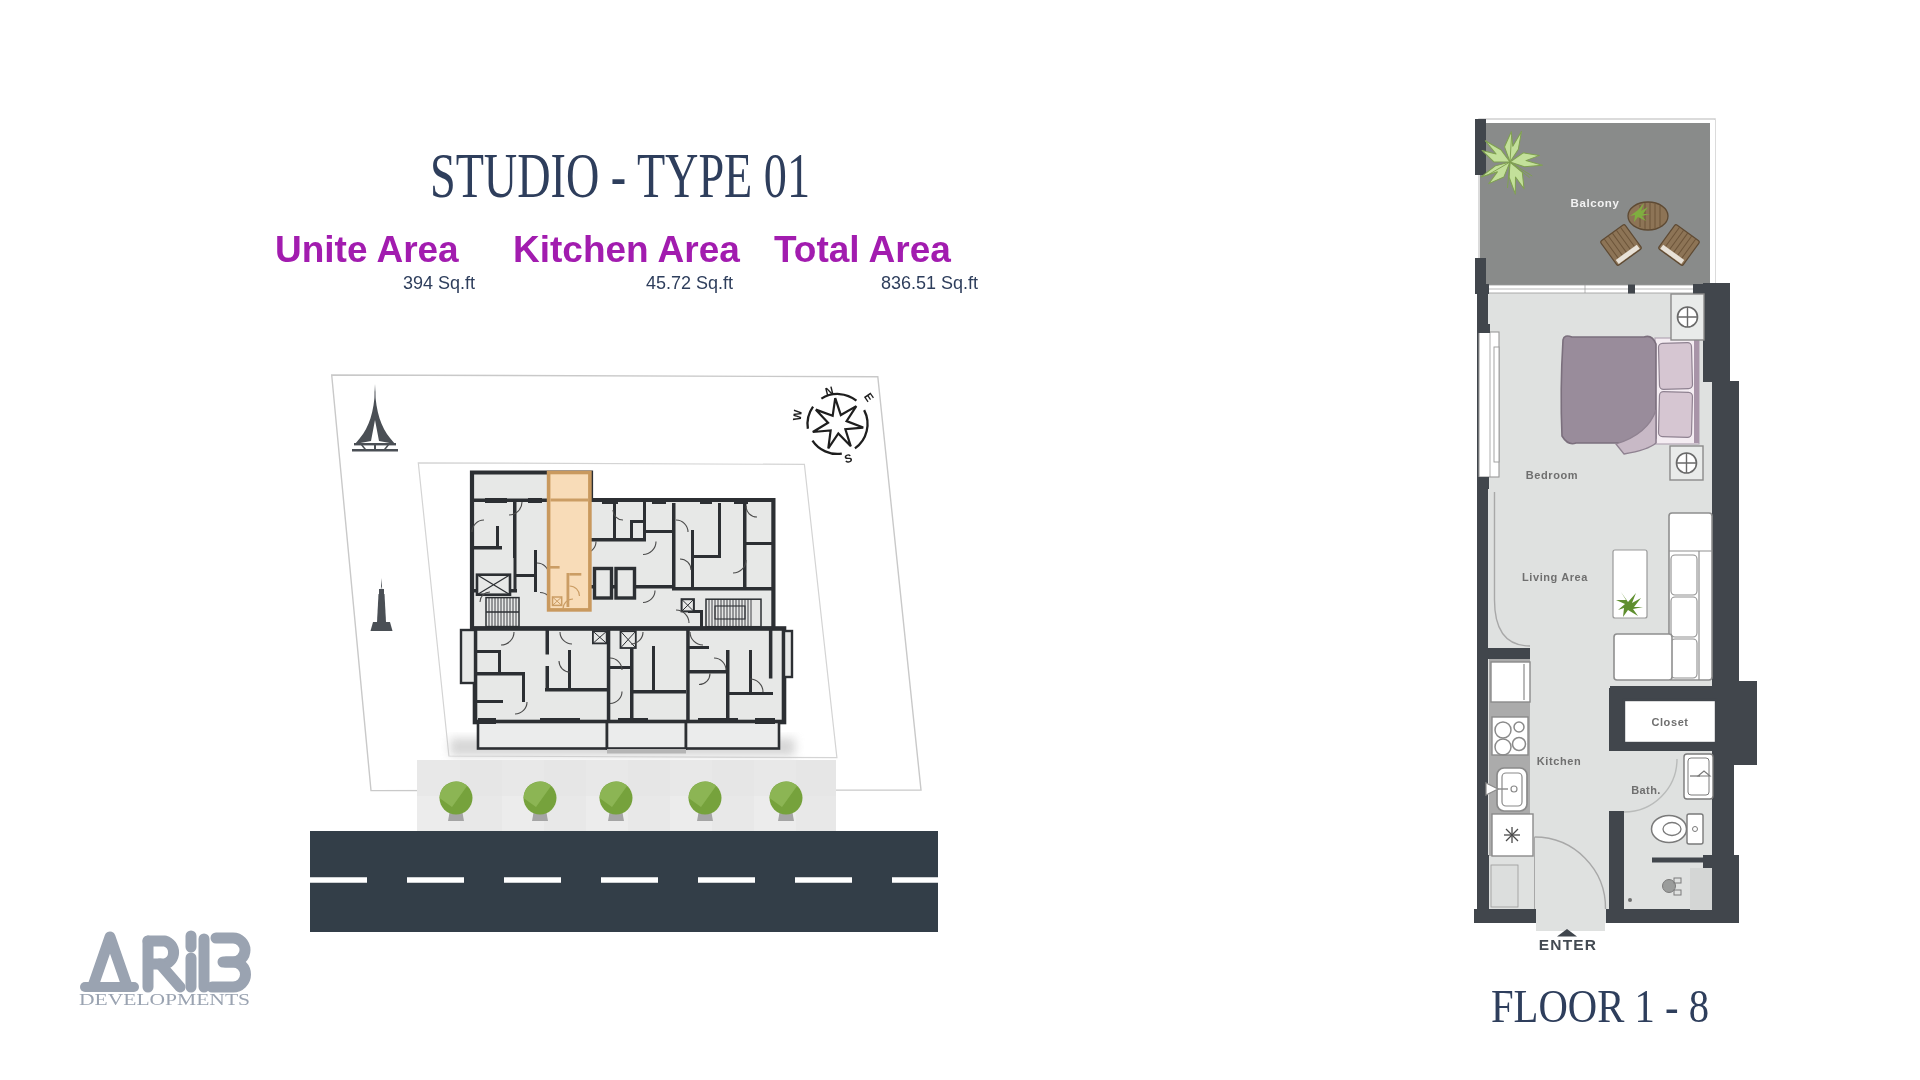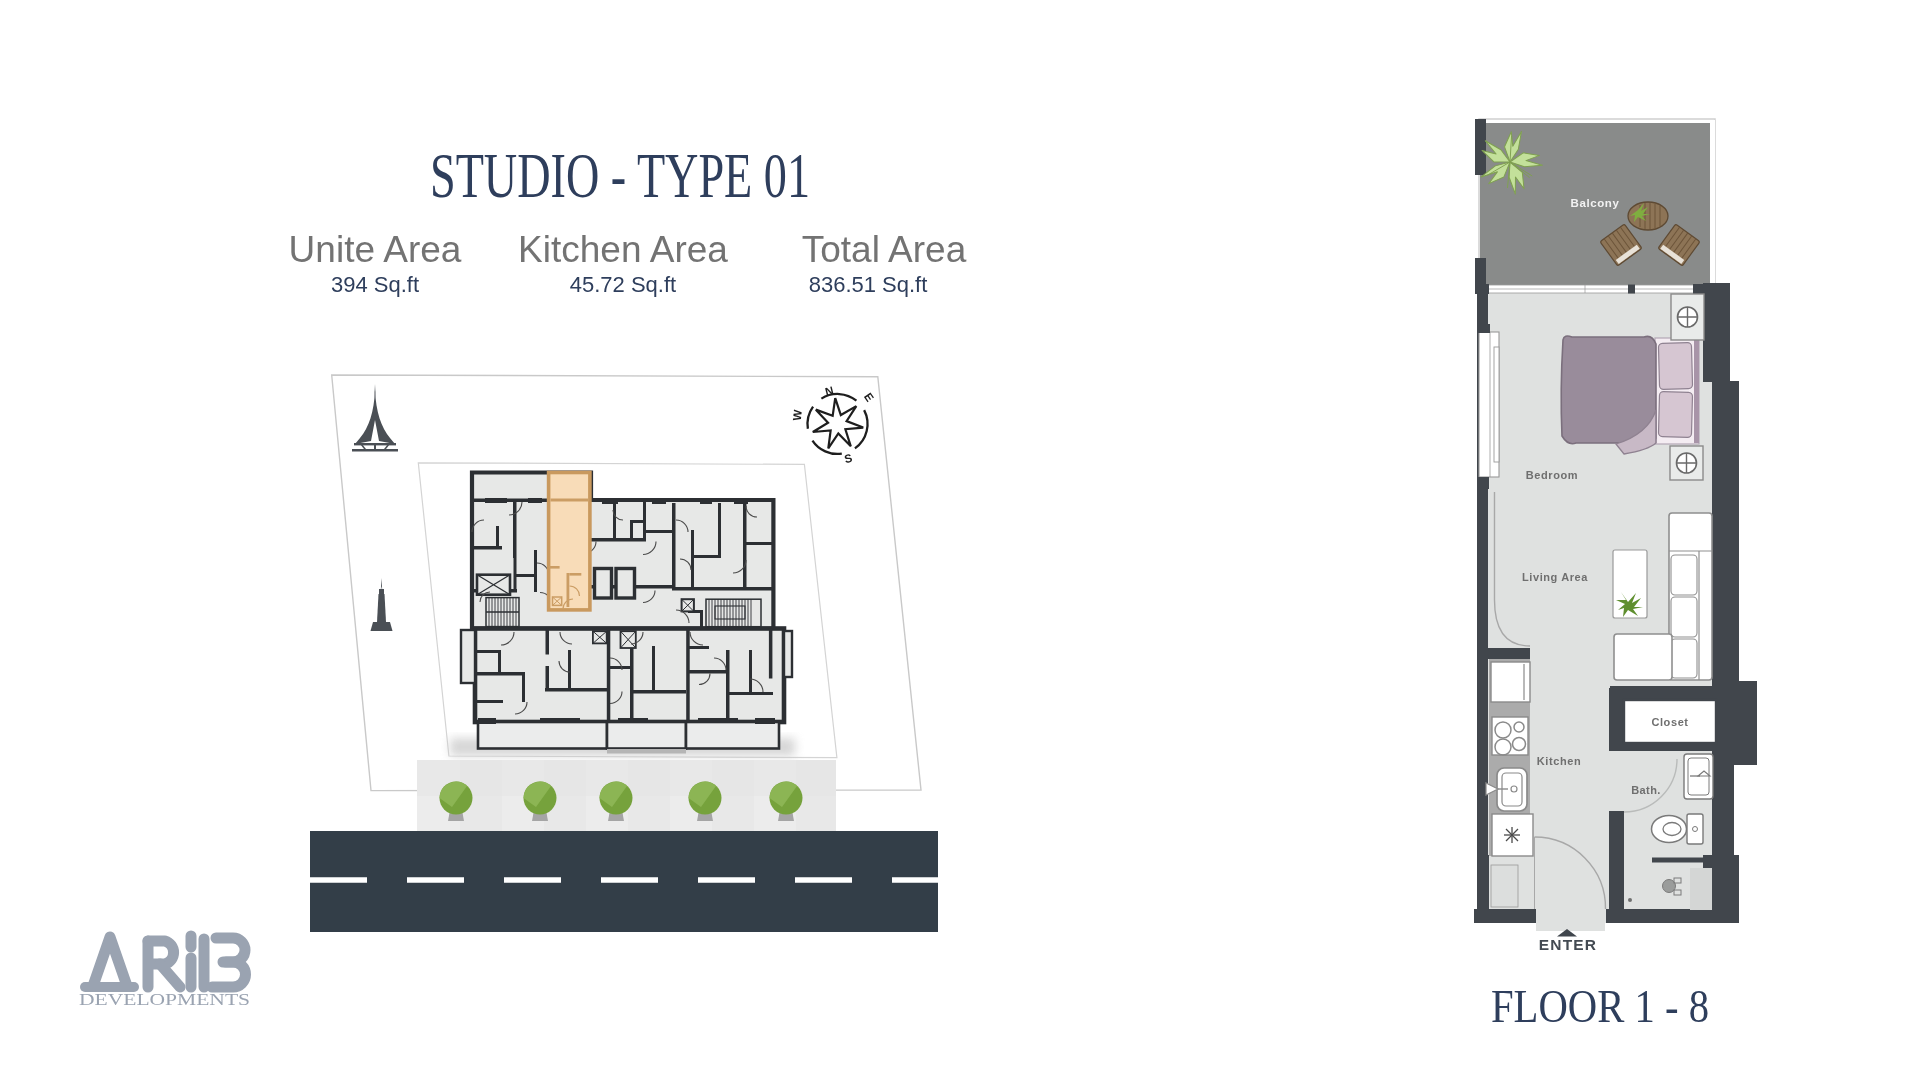--- a/index.html
+++ b/index.html
@@ -1,17 +1,17 @@
 <!DOCTYPE html>
 <html><head><meta charset="utf-8">
 <style>
 html,body{margin:0;padding:0;width:1920px;height:1080px;background:#ffffff;overflow:hidden}
 body{font-family:"Liberation Sans",sans-serif;position:relative}
-.hdr{position:absolute;font-weight:normal;font-size:37px;color:#737373;text-align:center;line-height:1;white-space:nowrap}
-.val{position:absolute;font-size:22px;color:#2e3e5c;text-align:center;line-height:1;white-space:nowrap}
+.hdr{position:absolute;font-weight:bold;font-size:37px;color:#a21caf;text-align:left;line-height:1;white-space:nowrap}
+.val{position:absolute;font-size:18px;color:#2e3e5c;text-align:right;line-height:1;white-space:nowrap}
 </style></head>
 <body>
 <svg style="position:absolute;left:420px;top:130px" width="400" height="90" viewBox="0 0 400 90">
     <text x="200" y="67" text-anchor="middle" font-family="Liberation Serif,serif" font-size="64" fill="#2e3e5c" textLength="380" lengthAdjust="spacingAndGlyphs">STUDIO - TYPE 01</text>
   </svg>
 <div class="hdr" style="left:275px;top:231px;width:200px">Unite Area</div>
 <div class="hdr" style="left:513px;top:231px;width:220px">Kitchen Area</div>
 <div class="hdr" style="left:774px;top:231px;width:220px">Total Area</div>
 <div class="val" style="left:275px;top:274px;width:200px">394 Sq.ft</div>
 <div class="val" style="left:513px;top:274px;width:220px">45.72 Sq.ft</div>

